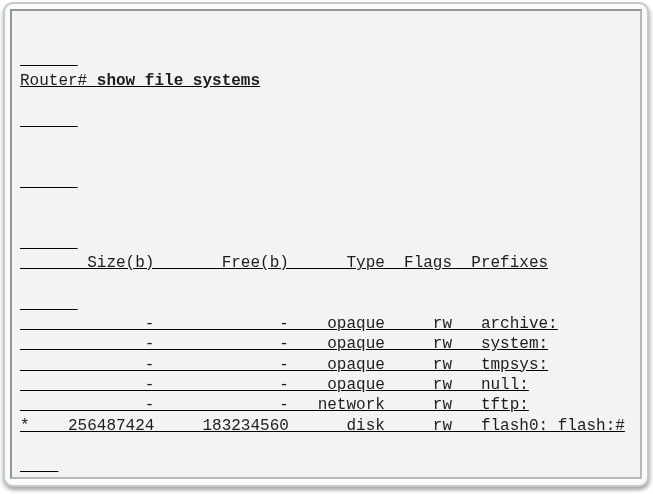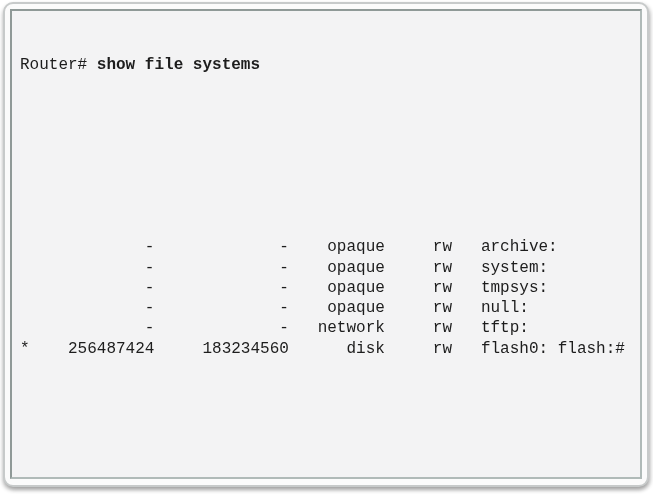--- a/index.html
+++ b/index.html
@@ -29,22 +29,23 @@
   .terminal {
     position: absolute;
     left: 5px;
     top: 5px;
     right: 5px;
     bottom: 6px;
     background: var(--terminal-background, #f3f3f4);
     border: 2px solid;
     border-color: #8f9997 #b0bab8 #b0bab8 #8f9997;
     box-sizing: border-box;
-    padding: 3px 0 0 8px;
+    padding: 19px 0 0 8px;
     overflow: hidden;
+    text-decoration: underline;
   }
   .screen {
     white-space: pre;
     font-size: 16px;
     line-height: 20.3px;
     color: var(--text, #1d1d1d);
     letter-spacing: 0;
   }
   .line {
     min-height: 20.3px;
@@ -55,16 +56,17 @@
 </style>
 </head>
 <body>
 
 <div class="card">
   <div class="terminal">
     <div class="screen">
       <div class="line"><span>Router# </span><span class="cmd">show file systems</span></div>
       <div class="line"></div>
       <div class="line"></div>
+      <div class="line">       Size(b)       Free(b)      Type  Flags  Prefixes</div>
       <div id="fs-rows"><div class="line">             -             -    opaque     rw   archive:</div><div class="line">             -             -    opaque     rw   system:</div><div class="line">             -             -    opaque     rw   tmpsys:</div><div class="line">             -             -    opaque     rw   null:</div><div class="line">             -             -   network     rw   tftp:</div><div class="line">*    256487424     183234560      disk     rw   flash0: flash:#</div></div>
     </div>
   </div>
 </div>
 
 </body></html>

